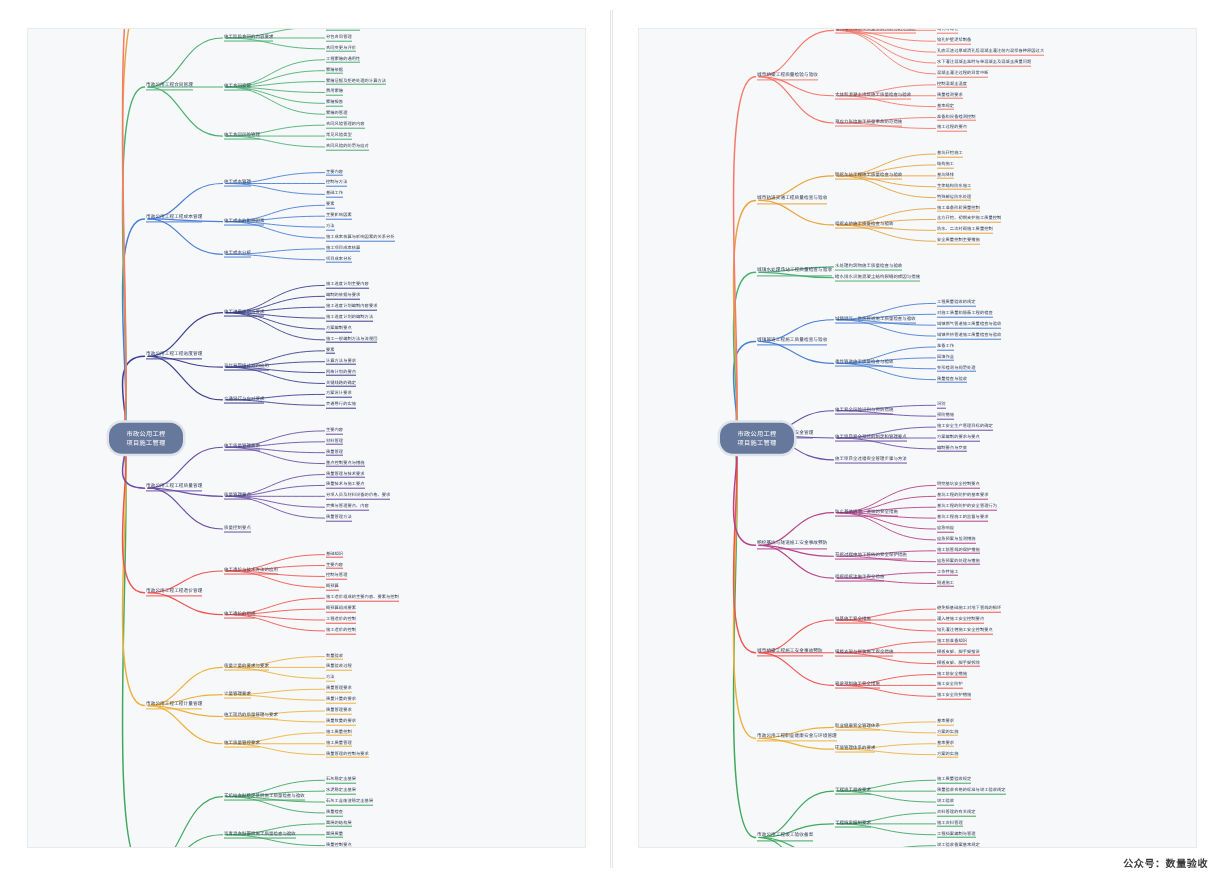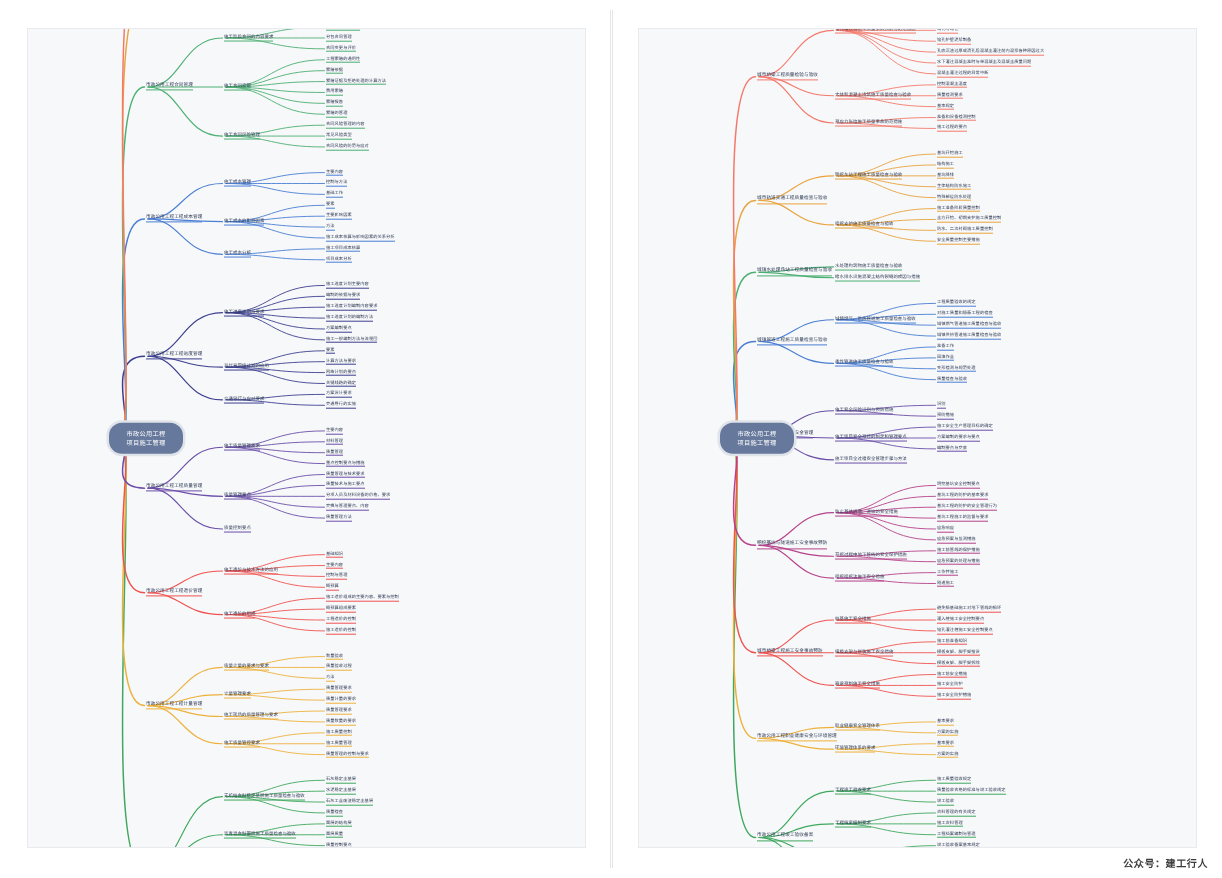--- a/index.html
+++ b/index.html
@@ -485,14 +485,14 @@
         <div class="node lvl2 und" style="left: 196px; top: 794.86px; border-bottom-color: rgb(63, 168, 94);">工程档案编制要求</div>
         <div class="node lvl3 und" style="left: 298px; top: 816.66px; border-bottom-color: rgb(63, 168, 94);">竣工验收备案基本规定</div>
         <div class="node lvl1 und" style="left: 118px; top: 808.485px; border-bottom-color: rgb(63, 168, 94);">市政公用工程竣工验收备案</div>
         <div class="node root" style="left: 118px; top: 409px; background: rgb(102, 120, 156); color: rgb(255, 255, 255);">
           <div>市政公用工程</div>
           <div>项目施工管理</div>
         </div>
       </div>
   </div>
 
-  <div class="watermark">公众号：建工行人</div>
+  <div class="watermark">公众号：数量验收</div>
 </div>
 
 </body></html>

